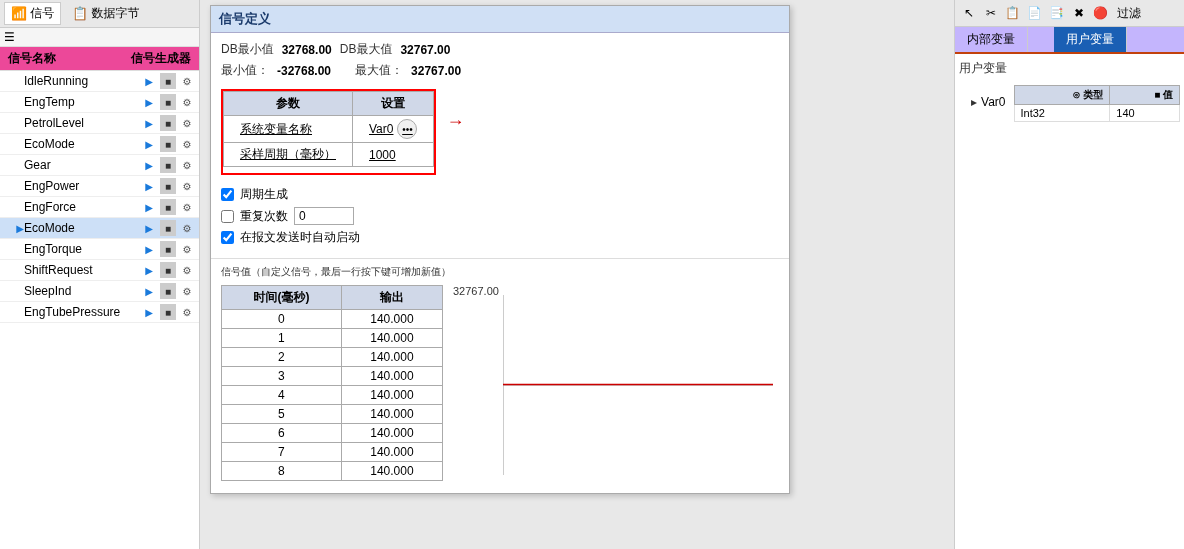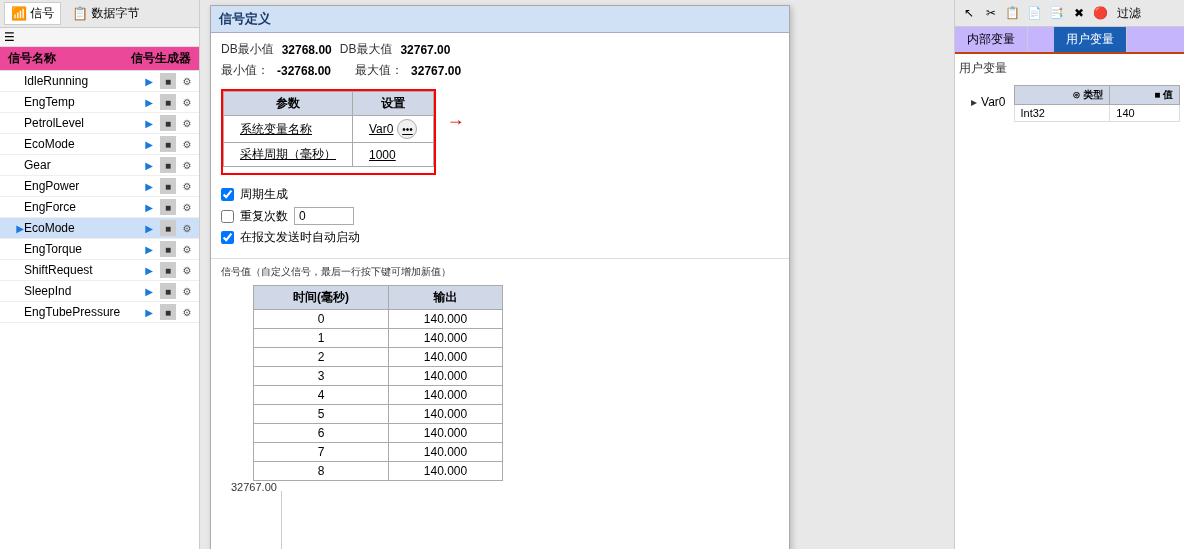--- a/index.html
+++ b/index.html
@@ -155,24 +155,23 @@
     }
     .signal-values-section {
       padding: 6px 10px 8px;
     }
     .signal-values-title {
       font-size: 10px;
       margin-bottom: 6px;
       color: #333;
     }
     .values-table {
-      width: 250px;
+      width: 222px;
       border-collapse: collapse;
       float: left;
-      margin-left: 32px;
     }
     .values-table th {
       background: #d0d8e8;
       border: 1px solid #aaa;
       padding: 3px 12px;
       text-align: center;
     }
     .values-table td {
       border: 1px solid #aaa;
       padding: 2px 12px;

